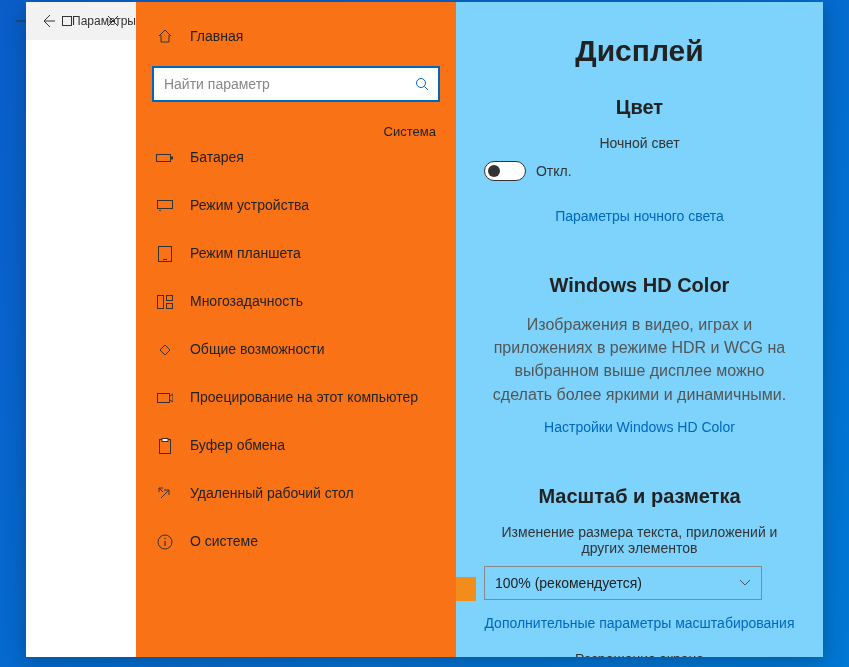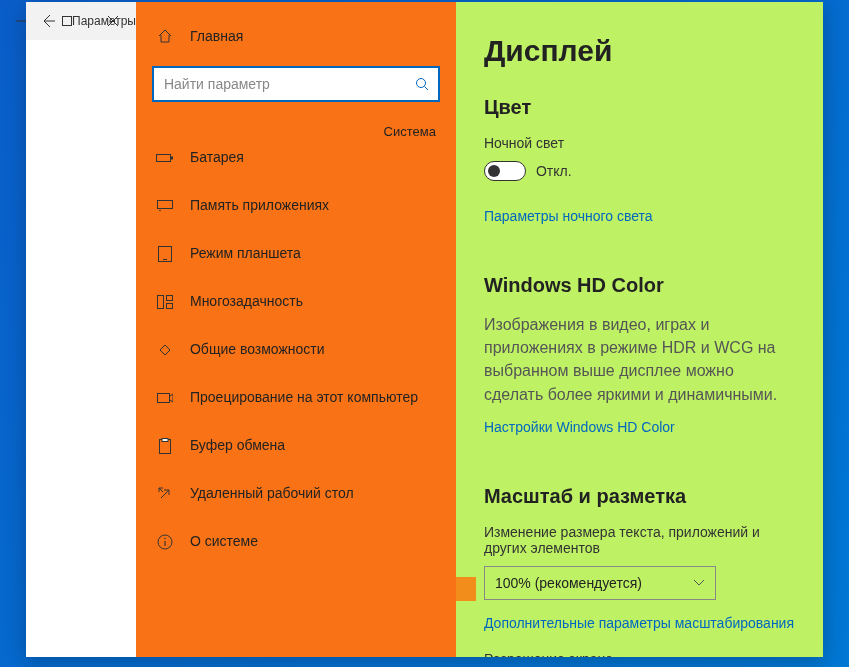--- a/index.html
+++ b/index.html
@@ -118,21 +118,22 @@
   .nav-item .label {
     margin-left: 16px;
     font-size: 14px;
     color: #222;
   }
   .content {
     flex: 1;
     padding: 32px 28px 0 28px;
     overflow: hidden;
     position: relative;
-    background:#bef264;
+    background:#7dd3fc;
+    text-align:center;
   }
   .page-title {
     font-size: 30px;
     font-weight: 600;
     color: #222;
     margin-bottom: 28px;
   }
   .sect-title {
     font-size: 20px;
     font-weight: 700;
@@ -175,21 +176,21 @@
   }
   .desc {
     font-size: 16px;
     color: #555;
     line-height: 1.45;
     margin-bottom: 12px;
     max-width: 420px;
   }
   .gap-lg { margin-bottom: 50px; }
   .dropdown {
-    width: 232px;
+    width: 278px;
     height: 34px;
     border: 1px solid #888;
     display: flex;
     align-items: center;
     padding: 0 10px;
     justify-content: space-between;
     cursor: pointer;
     margin-bottom: 14px;
   }
   .dropdown .dd-text { font-size: 14px; color: #222; }
@@ -268,21 +269,21 @@
         <span class="label">Батарея</span>
       </div>
 
       <div class="nav-item">
         <span class="icon">
           <svg width="16" height="12" viewBox="0 0 16 12">
               <rect x="0.5" y="0.5" width="15" height="8" stroke="#333" fill="none"></rect>
               <circle cx="3" cy="10.5" r="0.8" fill="#333"></circle>
             </svg>
         </span>
-        <span class="label">Память приложениях</span>
+        <span class="label">Режим устройства</span>
       </div>
 
       <div class="nav-item">
         <span class="icon">
           <svg width="14" height="16" viewBox="0 0 14 16">
               <rect x="0.5" y="0.5" width="13" height="15" stroke="#333" fill="none"></rect>
               <line x1="5" y1="13.5" x2="9" y2="13.5" stroke="#333"></line>
             </svg>
         </span>
         <span class="label">Режим планшета</span>

